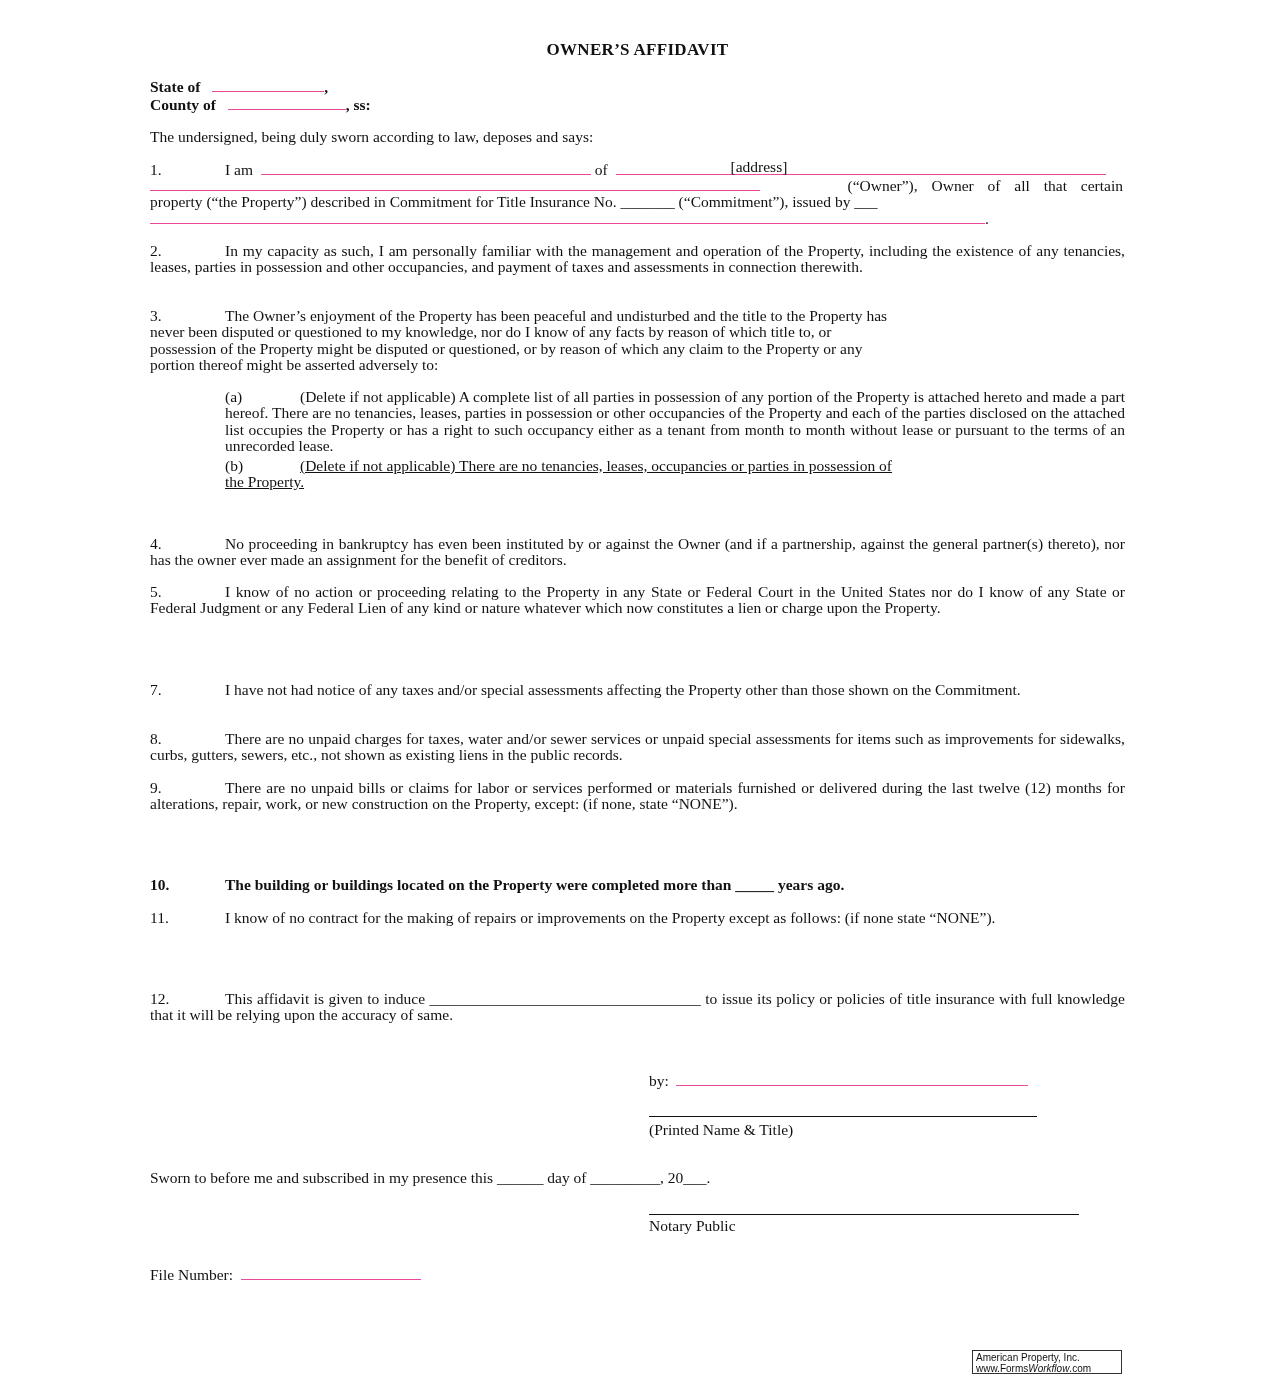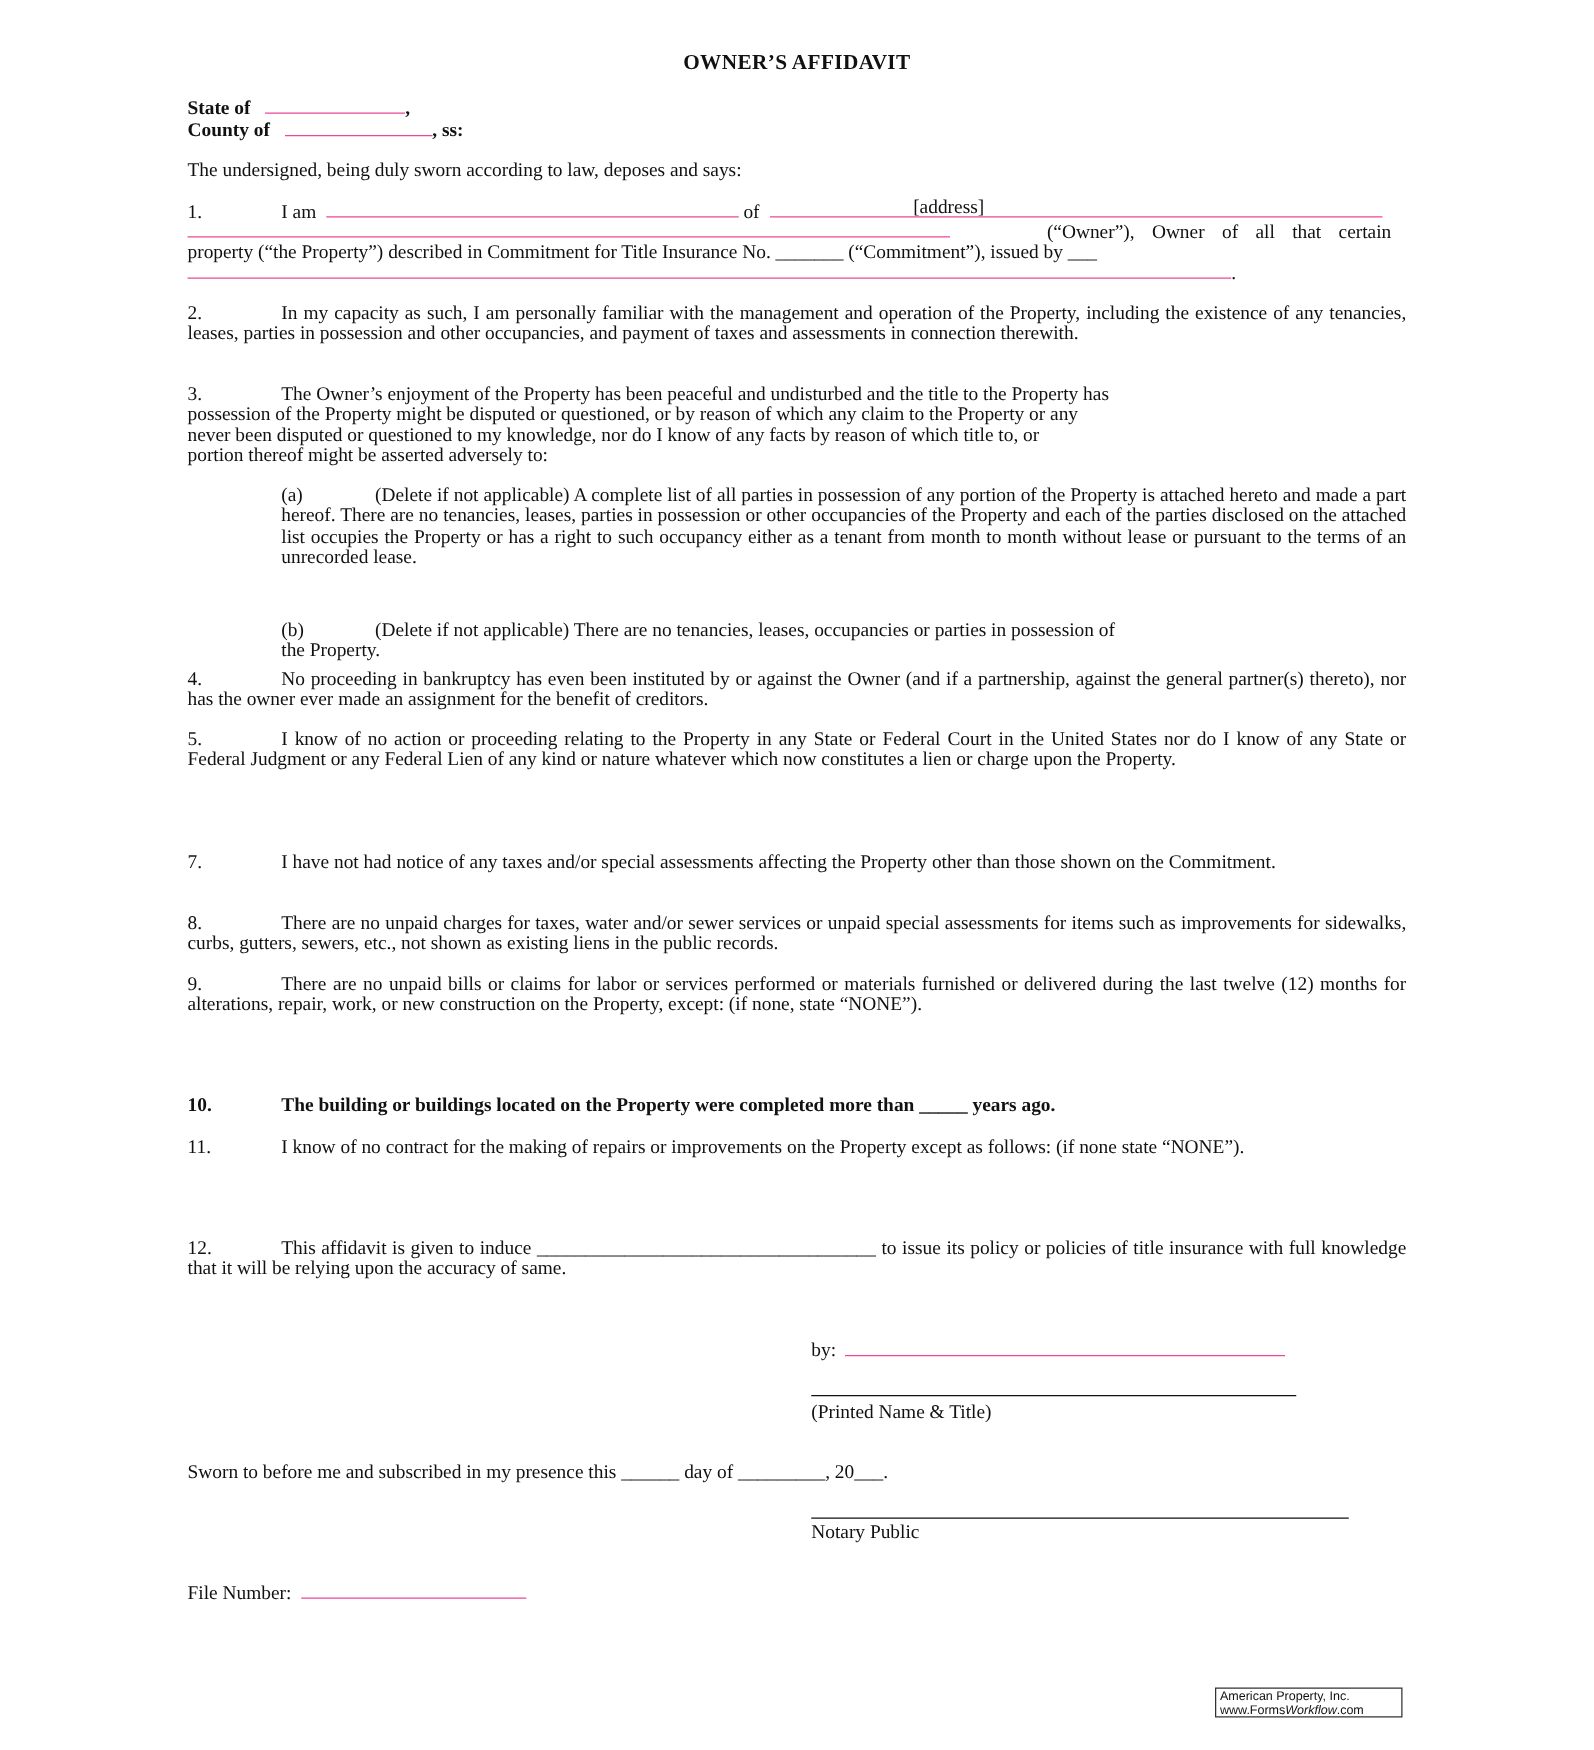--- a/index.html
+++ b/index.html
@@ -42,43 +42,43 @@
   <div class="line" style="left:150px; top:161px;">
     <span class="num">1.</span><span>I am</span>
     <span class="blank" style="width:330px; margin-left:4px;"></span>
     <span style="margin-left:0;">of</span>
     <span class="blank" style="width:490px; margin-left:4px; position:relative;">
       <span style="position:absolute; left:115px; top:-4px;">[address]</span>
     </span>
   </div>
   <div class="line" style="left:150px; top:177px; width:975px;">
     <span class="blank" style="width:610px;"></span>
-    <span style="position:absolute; right:12px; top:0; word-spacing:10px;padding-left:28px;">(“Owner”), Owner of all that certain</span>
+    <span style="position:absolute; right:2px; top:0; word-spacing:10px;padding-left:28px;">(“Owner”), Owner of all that certain</span>
   </div>
   <div class="line" style="left:150px; top:193px; width:975px;">property (“the Property”) described in Commitment for Title Insurance No. _______ (“Commitment”), issued by ___</div>
   <div class="line" style="left:150px; top:210px;">
     <span class="blank" style="width:835px;"></span><span>.</span>
   </div>
 
   <div class="para" style="top:243px;">
     <span class="num">2.</span><span>In my capacity as such, I am personally familiar with the management and operation of the Property, including the existence of any tenancies, leases, parties in possession and other occupancies, and payment of taxes and assessments in connection therewith.</span>
   </div>
 
   <div class="para" style="top:308px; text-align:left;">
     <div><span class="num">3.</span><span>The Owner’s enjoyment of the Property has been peaceful and undisturbed and the title to the Property has</span></div>
+    <div>never been disputed or questioned to my knowledge, nor do I know of any facts by reason of which title to, or</div>
     <div>possession of the Property might be disputed or questioned, or by reason of which any claim to the Property or any</div>
-    <div>never been disputed or questioned to my knowledge, nor do I know of any facts by reason of which title to, or</div>
     <div>portion thereof might be asserted adversely to:</div>
   </div>
 
   <div class="sub" style="top:389px;">
     <span class="num-sub">(a)</span><span>(Delete if not applicable)  A complete list of all parties in possession of any portion of the Property is attached hereto and made a part hereof.  There are no tenancies, leases, parties in possession or other occupancies of the Property and each of the parties disclosed on the attached list occupies the Property or has a right to such occupancy either as a tenant from month to month without lease or pursuant to the terms of an unrecorded lease.</span>
   </div>
 
-  <div class="sub" style="top:497px; text-align:left;">
+  <div class="sub" style="top:458px; text-align:left;text-decoration:underline;">
     <div><span class="num-sub">(b)</span><span>(Delete if not applicable)  There are no tenancies, leases, occupancies or parties in possession of</span></div>
     <div>the Property.</div>
   </div>
 
   <div class="para" style="top:536px;">
     <span class="num">4.</span><span>No proceeding in bankruptcy has even been instituted by or against the Owner (and if a partnership, against the general partner(s) thereto), nor has the owner ever made an assignment for the benefit of creditors.</span>
   </div>
 
   <div class="para" style="top:584px;">
     <span class="num">5.</span><span>I know of no action or proceeding relating to the Property in any State or Federal Court in the United States nor do I know of any State or Federal Judgment or any Federal Lien of any kind or nature whatever which now constitutes a lien or charge upon the Property.</span>

